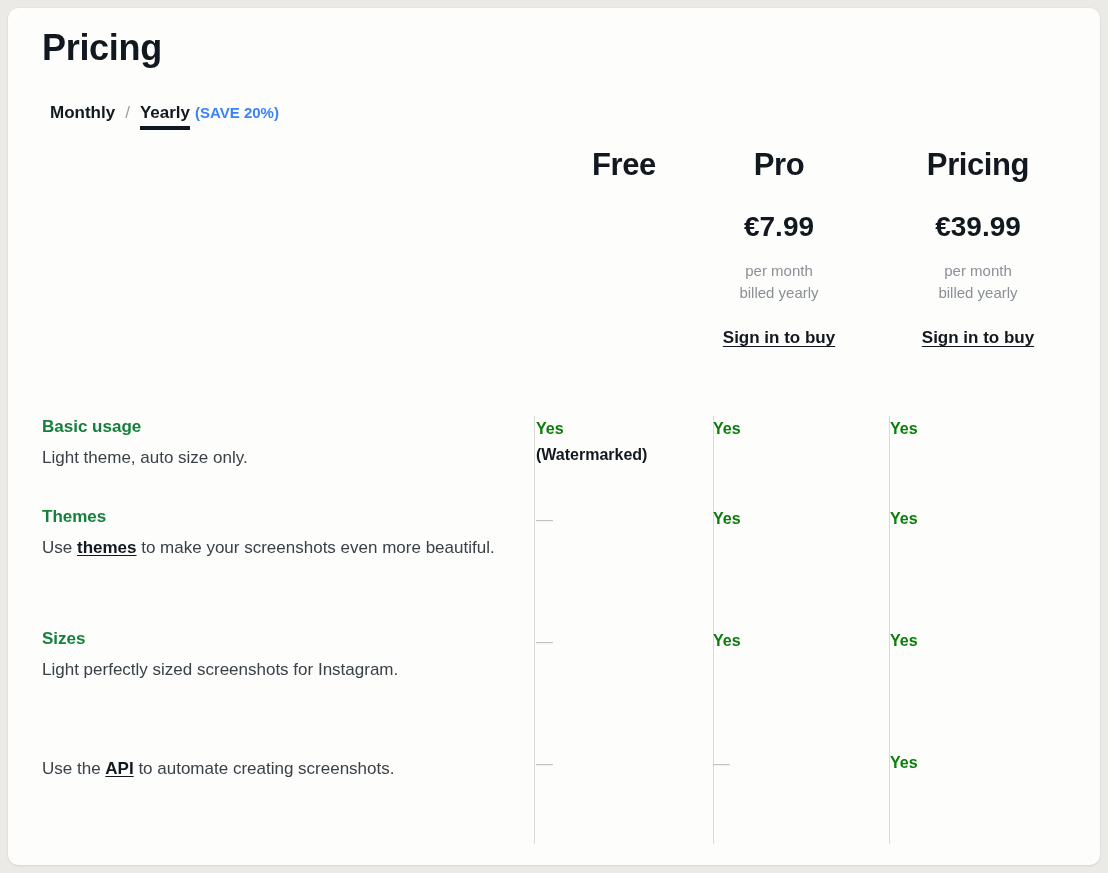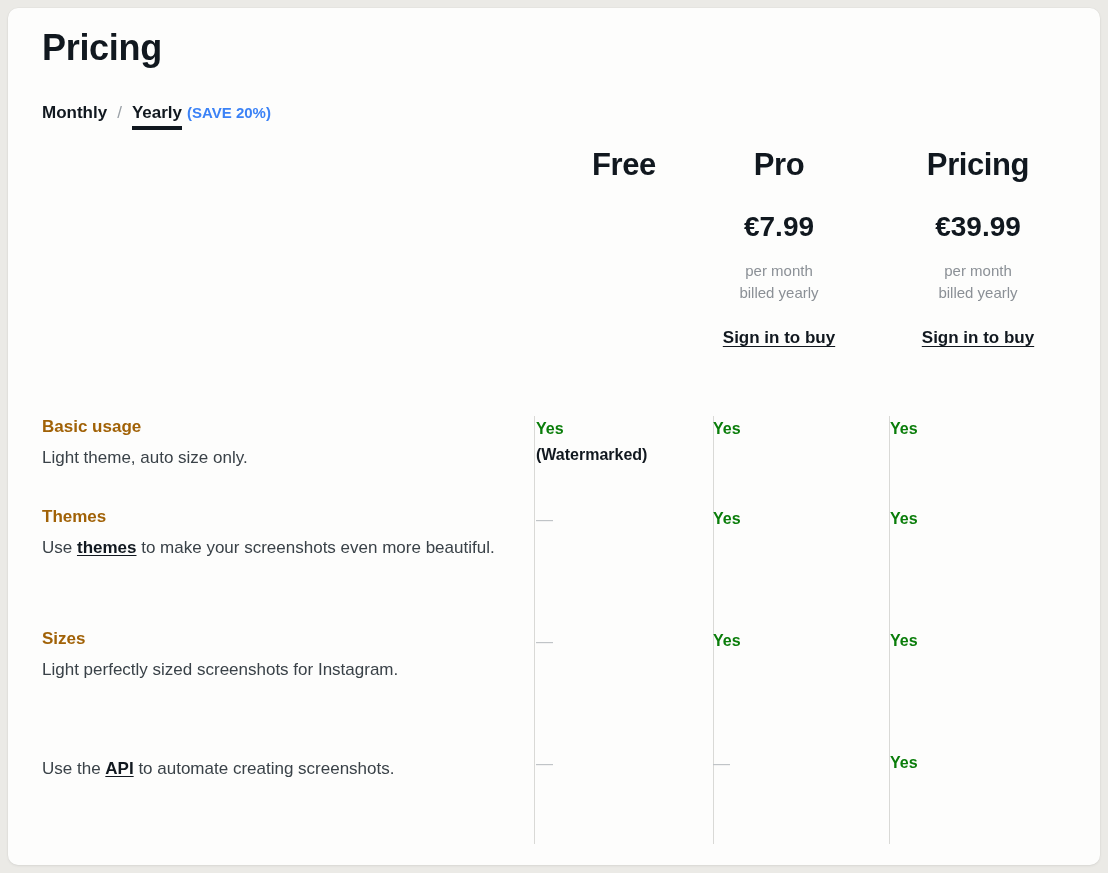--- a/index.html
+++ b/index.html
@@ -44,21 +44,21 @@
     font-size: 36px;
     font-weight: bold;
     color: #11181f;
     letter-spacing: -0.3px;
     line-height: 1;
   }
 
   
   .billing-toggle {
     position: absolute;
-    left: 8px;
+    left: 16px;
     top: 95px;
     display: flex;
     align-items: baseline;
     font-size: 17px;
     font-weight: bold;
     color: #11181f;
   }
   .billing-opt {
     color: #11181f;
     text-decoration: none;
@@ -160,21 +160,21 @@
 
   .f-desc {
     position: absolute;
     left: 8px;
     top: 0;
     width: 470px;
   }
   .f-title {
     font-size: 17px;
     font-weight: bold;
-    color: #a16207;
+    color: #15803d;
     line-height: 1.35;
   }
   .f-sub {
     margin-top: 6px;
     font-size: 17px;
     color: #3a4248;
     line-height: 1.55;
   }
   .f-sub .lnk {
     font-weight: bold;

